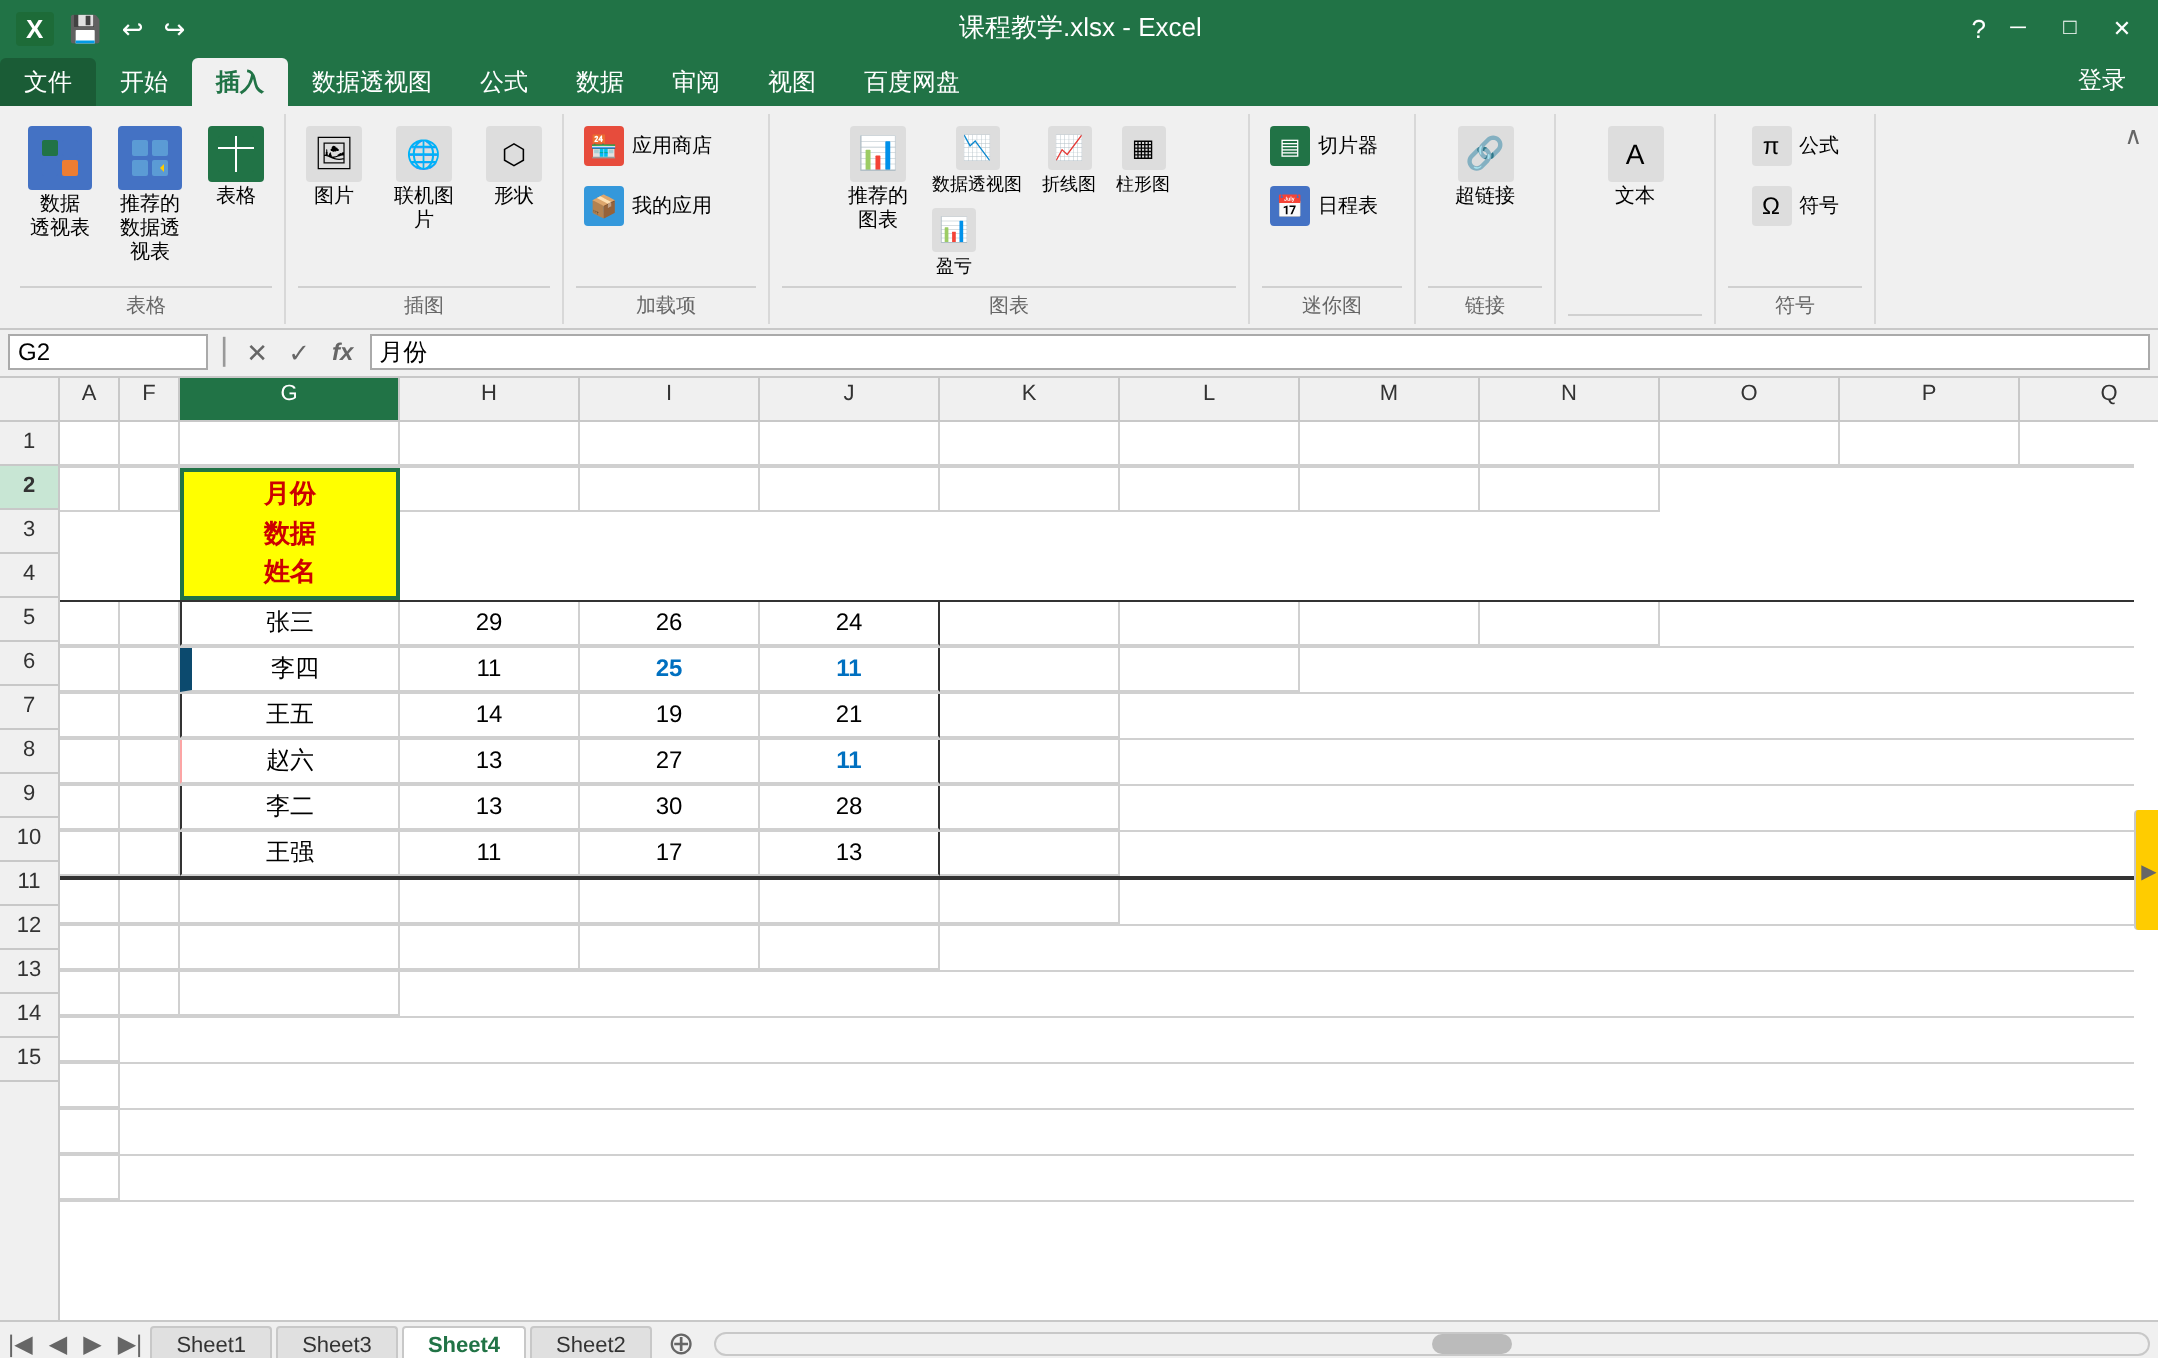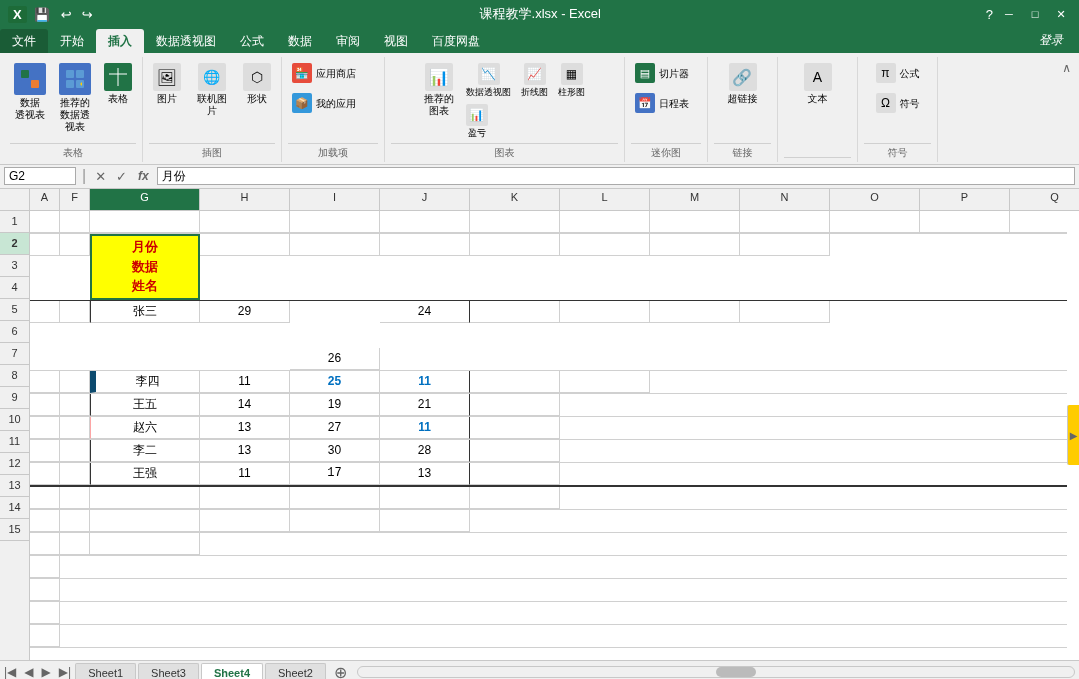--- a/index.html
+++ b/index.html
@@ -90,21 +90,21 @@
     .formula-bar {
       background: #f0f0f0;
       border-bottom: 1px solid #c8c8c8;
       display: flex;
       align-items: center;
       height: 24px;
       padding: 0 4px;
       gap: 4px;
     }
     .name-box {
-      width: 72px;
+      width: 100px;
       border: 1px solid #aaa;
       padding: 1px 4px;
       font-size: 12px;
       background: white;
       height: 18px;
     }
     .formula-input {
       flex: 1;
       border: none;
       background: white;
@@ -201,21 +201,21 @@
 <div class="ribbon-tabs-row">
   <div class="ribbon-tab" style="background:#1a5c36;">文件</div>
   <div class="ribbon-tab">开始</div>
   <div class="ribbon-tab active">插入</div>
   <div class="ribbon-tab">数据透视图</div>
   <div class="ribbon-tab">公式</div>
   <div class="ribbon-tab">数据</div>
   <div class="ribbon-tab">审阅</div>
   <div class="ribbon-tab">视图</div>
   <div class="ribbon-tab">百度网盘</div>
-  <div class="ribbon-login" style="margin-left:auto;font-style:italic;">登录</div>
+  <div class="ribbon-login" style="margin-left:auto;">登录</div>
 </div>
 
 <div class="ribbon" style="min-height:82px;">
 
   <div class="ribbon-group" style="min-width:120px;">
     <div class="ribbon-group-content">
       <div class="ribbon-btn">
         <div class="btn-icon" style="background:#4472c4;color:white;font-size:10px;width:32px;height:32px;">
           <svg width="20" height="20" viewBox="0 0 20 20">
               <rect x="1" y="1" width="8" height="8" fill="#217346" rx="1"></rect>
@@ -466,21 +466,21 @@
         <div class="cell" style="width:90px;min-width:90px;"></div>
         <div class="cell" style="width:90px;min-width:90px;"></div>
         <div class="cell" style="width:90px;min-width:90px;"></div>
       </div>
 
       <div style="display:flex;min-height:22px;border-bottom:1px solid #d0d0d0;">
         <div class="cell" style="width:30px;min-width:30px;"></div>
         <div class="cell" style="width:30px;min-width:30px;"></div>
         <div class="cell cell-center" style="width:110px;min-width:110px;border-left:1px solid #333;border-right:1px solid #d0d0d0;">张三</div>
         <div class="cell cell-center" style="width:90px;min-width:90px;">29</div>
-        <div class="cell cell-center" style="width:90px;min-width:90px;margin-top:47px;">26</div>
+        <div class="cell cell-center" style="width:90px;min-width:90px;">26</div>
         <div class="cell cell-center" style="width:90px;min-width:90px;border-right:1px solid #333;">24</div>
         <div class="cell" style="width:90px;min-width:90px;"></div>
         <div class="cell" style="width:90px;min-width:90px;"></div>
         <div class="cell" style="width:90px;min-width:90px;"></div>
         <div class="cell" style="width:90px;min-width:90px;"></div>
       </div>
 
       <div style="display:flex;min-height:22px;border-bottom:1px solid #d0d0d0;">
         <div class="cell" style="width:30px;min-width:30px;"></div>
         <div class="cell" style="width:30px;min-width:30px;"></div>
@@ -526,21 +526,21 @@
         <div class="cell cell-center" style="width:90px;min-width:90px;">30</div>
         <div class="cell cell-center" style="width:90px;min-width:90px;border-right:1px solid #333;">28</div>
         <div class="cell" style="width:90px;min-width:90px;"></div>
       </div>
 
       <div style="display:flex;min-height:22px;border-bottom:2px solid #333;">
         <div class="cell" style="width:30px;min-width:30px;"></div>
         <div class="cell" style="width:30px;min-width:30px;"></div>
         <div class="cell cell-center" style="width:110px;min-width:110px;border-left:1px solid #333;">王强</div>
         <div class="cell cell-center" style="width:90px;min-width:90px;">11</div>
-        <div class="cell cell-center" style="width:90px;min-width:90px;font-family:Liberation Mono, monospace;">17</div>
+        <div class="cell cell-center" style="width:90px;min-width:90px;">17</div>
         <div class="cell cell-center" style="width:90px;min-width:90px;border-right:1px solid #333;">13</div>
         <div class="cell" style="width:90px;min-width:90px;"></div>
       </div>
 
       <div style="display:flex;min-height:22px;border-bottom:1px solid #d0d0d0;">
         <div class="cell" style="width:30px;min-width:30px;"></div>
           <div class="cell" style="width:30px;min-width:30px;"></div>
           <div class="cell" style="width:110px;min-width:110px;"></div>
           <div class="cell" style="width:90px;min-width:90px;"></div>
           <div class="cell" style="width:90px;min-width:90px;"></div>

